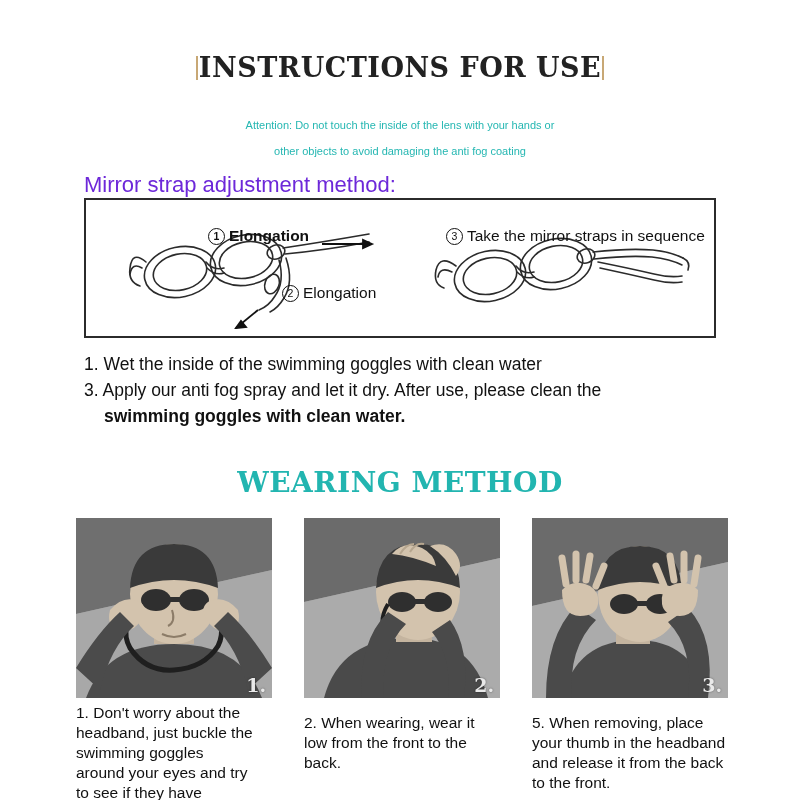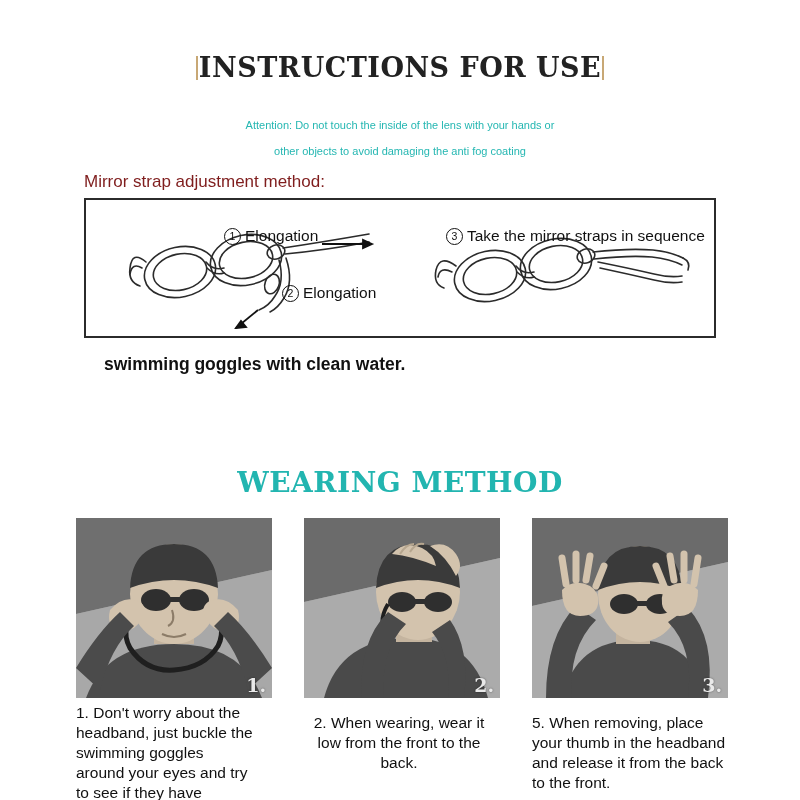--- a/index.html
+++ b/index.html
@@ -74,22 +74,22 @@
     color: #25b7b2;
     font-size: 11px;
     line-height: 26px;
   }
 
   
   .strap-label {
     position: absolute;
     left: 84px;
     top: 172px;
-    font-size: 17px;
-    color: #7f1d1d;
+    font-size: 22px;
+    color: #6d28d9;
   }
   .diagram-box {
     position: absolute;
     left: 84px;
     top: 198px;
     width: 632px;
     height: 140px;
     border: 2px solid #2b2b2b;
     box-sizing: border-box;
     background: #ffffff;
@@ -176,21 +176,21 @@
   }
 
   
   .caption {
     position: absolute;
     font-size: 15.5px;
     line-height: 20px;
     color: #111111;
   }
   .c1 { left: 76px;  top: 703px; width: 180px; }
-  .c2 { left: 304px; top: 713px; width: 190px; text-align: center; }
+  .c2 { left: 304px; top: 713px; width: 190px; }
   .c3 { left: 532px; top: 713px; width: 200px; }
 </style>
 </head>
 <body>
 
 <div class="page">
 
   <div class="title-wrap">
     <div class="title-box"></div>
     <div class="title-text">INSTRUCTIONS FOR USE</div>
@@ -252,32 +252,34 @@
         <ellipse cx="500" cy="56" rx="9" ry="7" transform="rotate(-20 500 56)"></ellipse>
 
         <path d="M507 52 q36 -4 60 -2 q18 2 30 8"></path>
         <path d="M508 59 q36 -4 58 -2 q18 2 30 8"></path>
         <path d="M512 62 q30 6 56 12 q16 4 28 2"></path>
         <path d="M514 68 q28 6 54 12 q16 4 28 2"></path>
         <path d="M597 58 q8 4 5 12"></path>
       </g>
     </svg>
 
-    <div class="diag-text" style="left:138px; top:27px;">
+    <div class="diag-text" style="left:122px; top:27px;font-weight:bold;">
       <span class="circ-num">1</span><span>Elongation</span>
     </div>
     <div class="diag-text" style="left:196px; top:84px;">
       <span class="circ-num">2</span><span>Elongation</span>
     </div>
     <div class="diag-text" style="left:360px; top:27px;">
       <span class="circ-num">3</span><span>Take the mirror straps in sequence</span>
     </div>
   </div>
 
   <div class="steps">
+    <div>1. Wet the inside of the swimming goggles with clean water</div>
+    <div>3. Apply our anti fog spray and let it dry. After use, please clean the</div>
     <div class="indent">swimming goggles with clean water.</div>
   </div>
 
   <div class="wear-head">WEARING METHOD</div>
 
   <div class="photos">
 
     <div class="photo p1">
       <svg width="196" height="180" viewBox="0 0 196 180">
         <rect x="0" y="0" width="196" height="180" fill="#9a9a9a"></rect>

